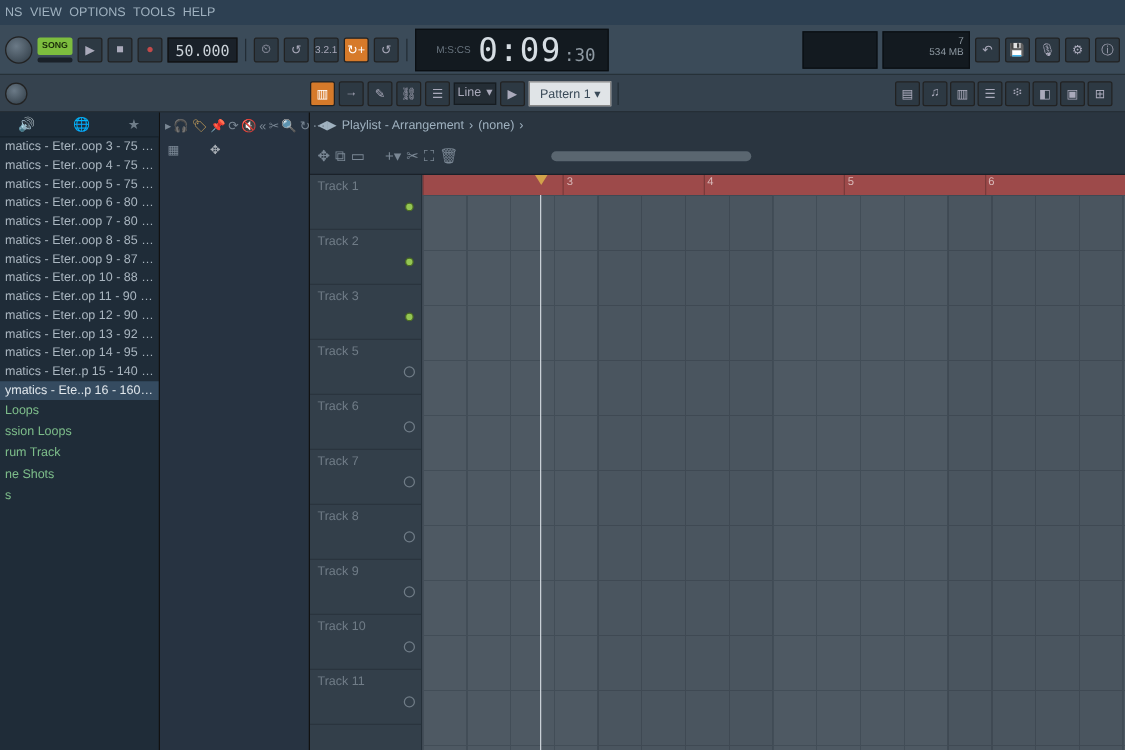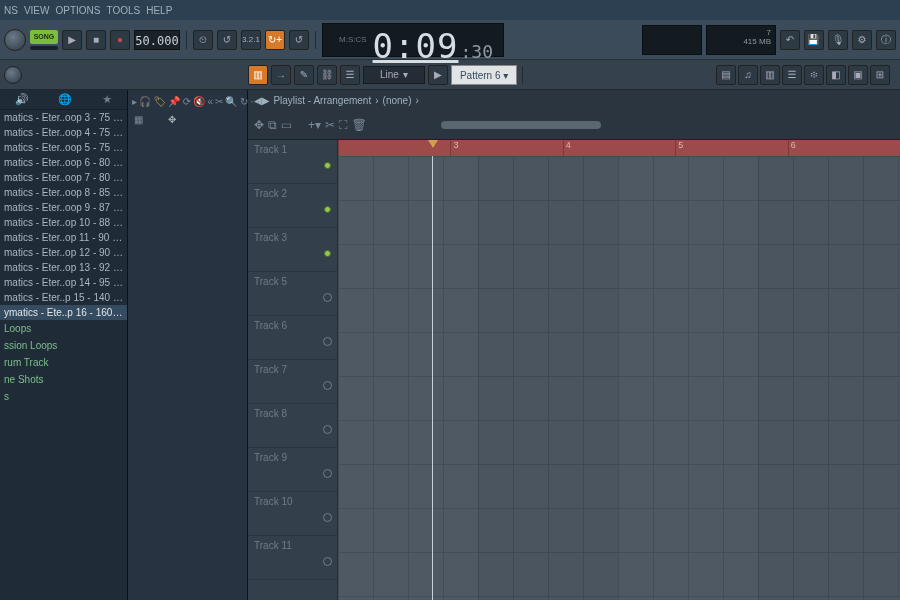--- a/index.html
+++ b/index.html
@@ -7,30 +7,30 @@
 
   
   .menubar { height: 20px; background: #2d4052; display: flex; align-items: center; gap: 6px; padding: 0 4px; font-size: 10px; color: #9fb1bf; }
   .menubar span { cursor: pointer; }
 
   .toolbar1 { height: 40px; background: #3b4b59; display: flex; align-items: center; padding: 0 4px; gap: 4px; border-bottom: 1px solid #263138; }
   .knob { width: 22px; height: 22px; border-radius: 50%; background: radial-gradient(circle at 40% 35%, #6b7a87, #2d3943); border: 1px solid #222; }
   .songbtn { width: 28px; height: 14px; background: #7dbd3e; border-radius: 2px; font-size: 7px; color: #1a2a0a; text-align: center; line-height: 14px; font-weight: bold; }
   .tbtn { width: 20px; height: 20px; background: #2d3943; border: 1px solid #222; border-radius: 2px; display: flex; align-items: center; justify-content: center; color: #aab; font-size: 10px; cursor: pointer; }
   .tbtn.orange { background: #d67a2a; color: #fff; }
-  .tempo { width: 46px; height: 20px; background: #1a2129; border: 1px solid #111; color: #c9d0d6; font-family: monospace; font-size: 12px; text-align: center; line-height: 20px; }
+  .tempo { width: 56px; height: 20px; background: #1a2129; border: 1px solid #111; color: #c9d0d6; font-family: monospace; font-size: 12px; text-align: center; line-height: 20px; }
   .timedisplay { height: 34px; background: #131a20; border: 1px solid #0a0f13; padding: 2px 10px; display: flex; align-items: baseline; color: #d6dde3; }
-  .timedisplay .big { font-family: monospace; font-size: 34px; letter-spacing: 1px; text-decoration: underline; }
-  .timedisplay .small { font-size: 18px; margin-left: 2px; color: #8f9aa3; font-family: monospace;}
+  .timedisplay .big { font-family: monospace; font-size: 26px; letter-spacing: 1px; }
+  .timedisplay .small { font-size: 14px; margin-left: 2px; color: #8f9aa3; font-family: monospace;}
   .timedisplay .lbl { font-size: 8px; color: #6a7680; margin: 0 6px; align-self: center;}
   .cpu { width: 70px; height: 30px; background: #131a20; border:1px solid #0a0f13; font-size: 8px; color:#8f9aa3; text-align:right; padding:2px 4px;}
   .spacer { flex: 1; }
 
   .toolbar2 { height: 30px; background: #35424e; display: flex; align-items: center; padding: 0 4px; gap: 3px; border-bottom: 1px solid #20282f; }
-  .dropdown { height: 18px; background: #242d35; border: 1px solid #161c21; color: #aab; font-size: 10px; padding: 0 16px; line-height:18px; display:flex; align-items:center; gap:4px;}
+  .dropdown { height: 18px; background: #242d35; border: 1px solid #161c21; color: #aab; font-size: 10px; padding: 0 2px; line-height:18px; display:flex; align-items:center; gap:4px;}
   .patternbox { height: 20px; background: #e0e4e7; color: #3a4a58; font-size: 10px; padding: 0 8px; line-height:20px; border:1px solid #888;}
 
   
   .workspace { display: flex; height: calc(600px - 90px); }
   .browser { width: 128px; background: #1f2c38; display: flex; flex-direction: column; border-right: 1px solid #111;}
   .browser-tabs { height: 20px; display: flex; align-items: center; justify-content: space-around; background:#1f2c38; border-bottom:1px solid #16202a;}
   .browser-tabs span { color:#6f7d89; font-size:11px; cursor:pointer;}
   .browser-list { flex: 1; overflow: hidden; font-size: 10px; line-height:15px; }
   .browser-list .item { padding: 0 4px; color:#aab6c0; white-space:nowrap; overflow:hidden; text-overflow:ellipsis; cursor:pointer;}
   .browser-list .item.selected { background:#354b60; color:#e0e6eb;}
@@ -107,21 +107,21 @@
   <div class="sep"></div>
   <div class="timedisplay">
     <span class="lbl">M:S:CS</span>
     <span class="big">0:09</span>
     <span class="small">:30</span>
   </div>
   <div class="spacer"></div>
   <div style="width:60px;height:30px;background:#131a20;border:1px solid #0a0f13;"></div>
   <div class="cpu">
     <div>7</div>
-    <div>415 MB</div>
+    <div>534 MB</div>
   </div>
   <div class="tbtn">↶</div>
   <div class="tbtn">💾</div>
   <div class="tbtn">🎙</div>
   <div class="tbtn">⚙</div>
   <div class="tbtn">ⓘ</div>
 </div>
 
 <div class="toolbar2">
   <div class="knob" style="width:18px;height:18px;"></div>
@@ -129,21 +129,21 @@
   <div class="tbtn orange">▥</div>
   <div class="tbtn">→</div>
   <div class="tbtn">✎</div>
   <div class="tbtn">⛓</div>
   <div class="tbtn">☰</div>
   <div class="dropdown">
       <span>Line</span>
       <span>▾</span>
     </div>
   <div class="tbtn">▶</div>
-  <div class="patternbox"><span>Pattern 6</span> ▾</div>
+  <div class="patternbox"><span>Pattern 1</span> ▾</div>
   <div class="sep"></div>
   <div class="rightbtns">
     <div class="tbtn">▤</div>
     <div class="tbtn">♫</div>
     <div class="tbtn">▥</div>
     <div class="tbtn">☰</div>
     <div class="tbtn">፨</div>
     <div class="tbtn">◧</div>
     <div class="tbtn">▣</div>
     <div class="tbtn">⊞</div>

